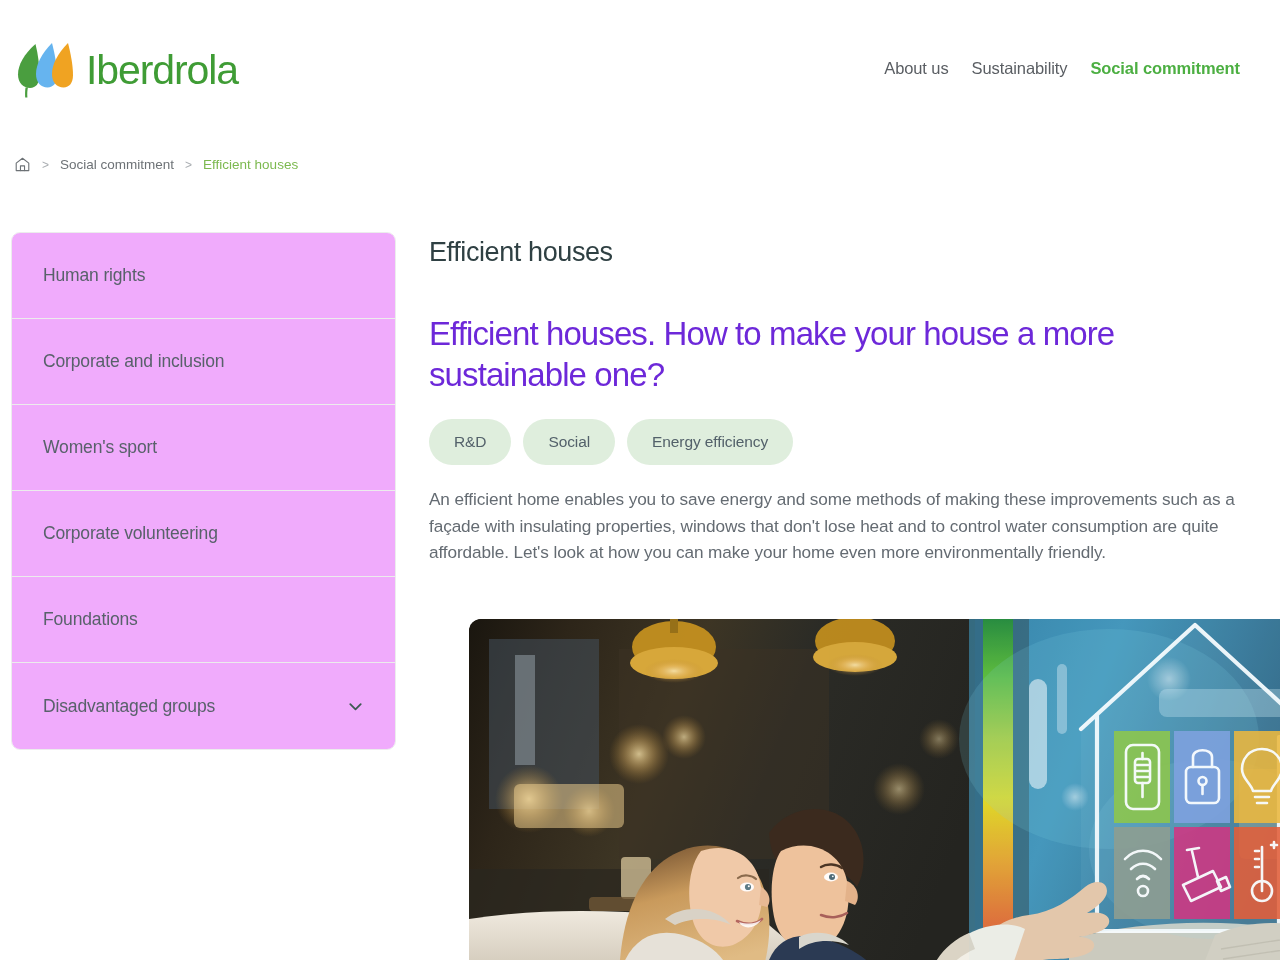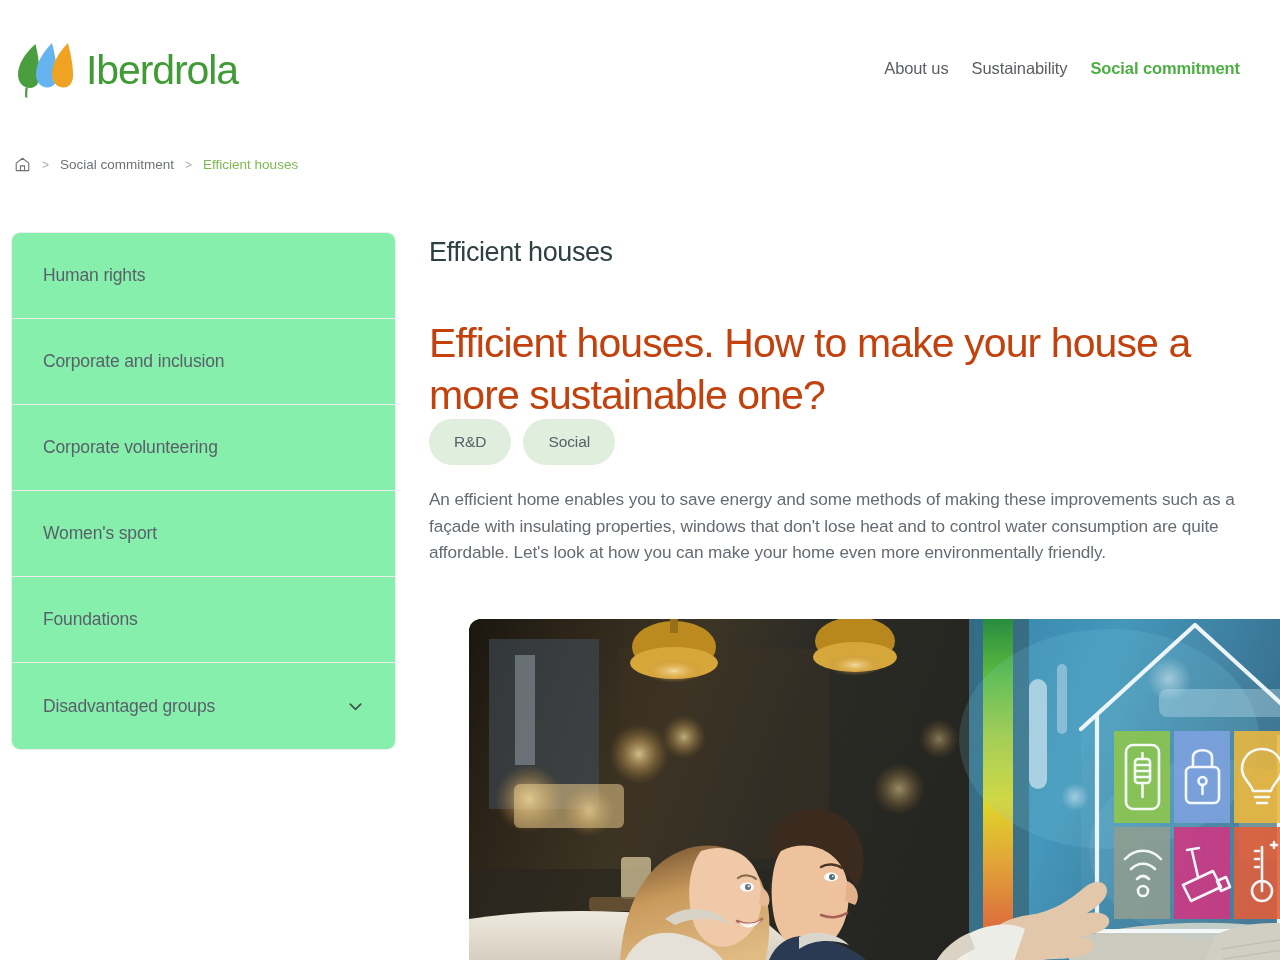--- a/index.html
+++ b/index.html
@@ -53,40 +53,40 @@
     background: #fff;
     overflow: hidden;
   }
   .side-item {
     position: relative;
     height: 86px;
     display: flex; align-items: center;
     padding: 0 30px 0 31px;
     border-bottom: 1px solid #ececec;
     cursor: pointer;
-    background: #86efac;
+    background: #f0abfc;
   }
   .side-item:last-child { border-bottom: none; }
   .side-label {
     font-size: 17.5px; color: #58616a; letter-spacing: -0.15px;
     flex: 1 1 auto; white-space: nowrap;
   }
   .chev { width: 19px; height: 19px; flex: 0 0 auto; }
 
   
   .main { position: absolute; top: 0; left: 429px; width: 836px; }
   .eyebrow {
     position: absolute; top: 236px; left: 0;
     font-size: 27px; color: #2f4043; letter-spacing: -0.4px;
     font-weight: 400; line-height: 1.2;
   }
   .headline {
     position: absolute; top: 291px; left: 0; width: 790px;
-    font-size: 41px; line-height: 1.25; font-weight: 400;
-    color: #c2410c; letter-spacing: -0.9px;
+    font-size: 33px; line-height: 1.25; font-weight: 400;
+    color: #6d28d9; letter-spacing: -0.9px;
   }
   .tags {
     position: absolute; top: 419px; left: 0;
     display: flex; gap: 12px;
   }
   .tag {
     height: 46px; display: flex; align-items: center;
     padding: 0 25px; border-radius: 23px;
     background: #dfeedd; color: #53616a;
     font-size: 15.5px; letter-spacing: -0.1px;
@@ -149,25 +149,25 @@
     <div class="side-item">
       <span class="side-label">Human rights</span>
     </div>
 
     <div class="side-item">
       <span class="side-label">Corporate and inclusion</span>
     </div>
 
 
     <div class="side-item">
+      <span class="side-label">Women's sport</span>
+    </div>
+
+    <div class="side-item">
       <span class="side-label">Corporate volunteering</span>
-    </div>
-
-    <div class="side-item">
-      <span class="side-label">Women's sport</span>
     </div>
 
     <div class="side-item">
       <span class="side-label">Foundations</span>
     </div>
 
     <div class="side-item">
       <span class="side-label">Disadvantaged groups</span>
       <svg class="chev" viewBox="0 0 20 20" fill="none" stroke="#3c5a52" stroke-width="1.9" stroke-linecap="round" stroke-linejoin="round">
         <path d="M4.5 7.5 L10 13 L15.5 7.5"></path>
@@ -177,20 +177,21 @@
 
   <div class="main">
 
     <div class="eyebrow">Efficient houses</div>
 
     <h1 class="headline">Efficient houses. How to make your house a more sustainable one?</h1>
 
     <div class="tags">
       <span class="tag">R&amp;D</span>
       <span class="tag">Social</span>
+      <span class="tag">Energy efficiency</span>
     </div>
 
     <p class="lede">An efficient home enables you to save energy and some methods of making these improvements such as a façade with insulating properties, windows that don't lose heat and to control water consumption are quite affordable. Let's look at how you can make your home even more environmentally friendly.</p>
   </div>
 
   <figure class="hero">
     <svg viewBox="0 0 836 357" preserveAspectRatio="xMidYMid slice">
       <defs>
         <linearGradient id="roomBg" x1="0" y1="0" x2="1" y2="0.25">
           <stop offset="0" stop-color="#1a160f"></stop>

